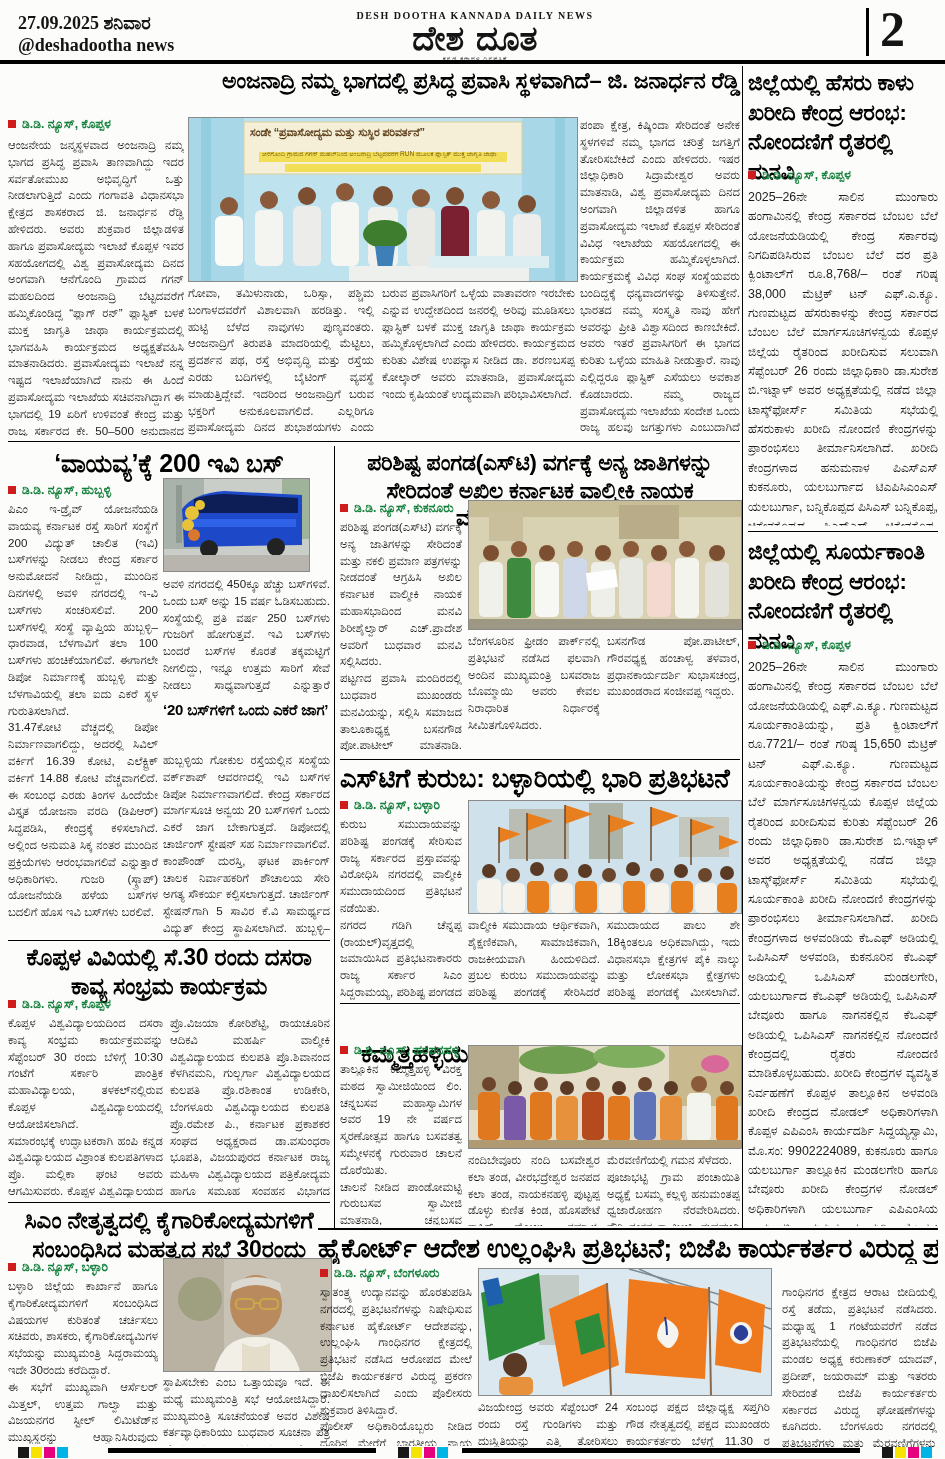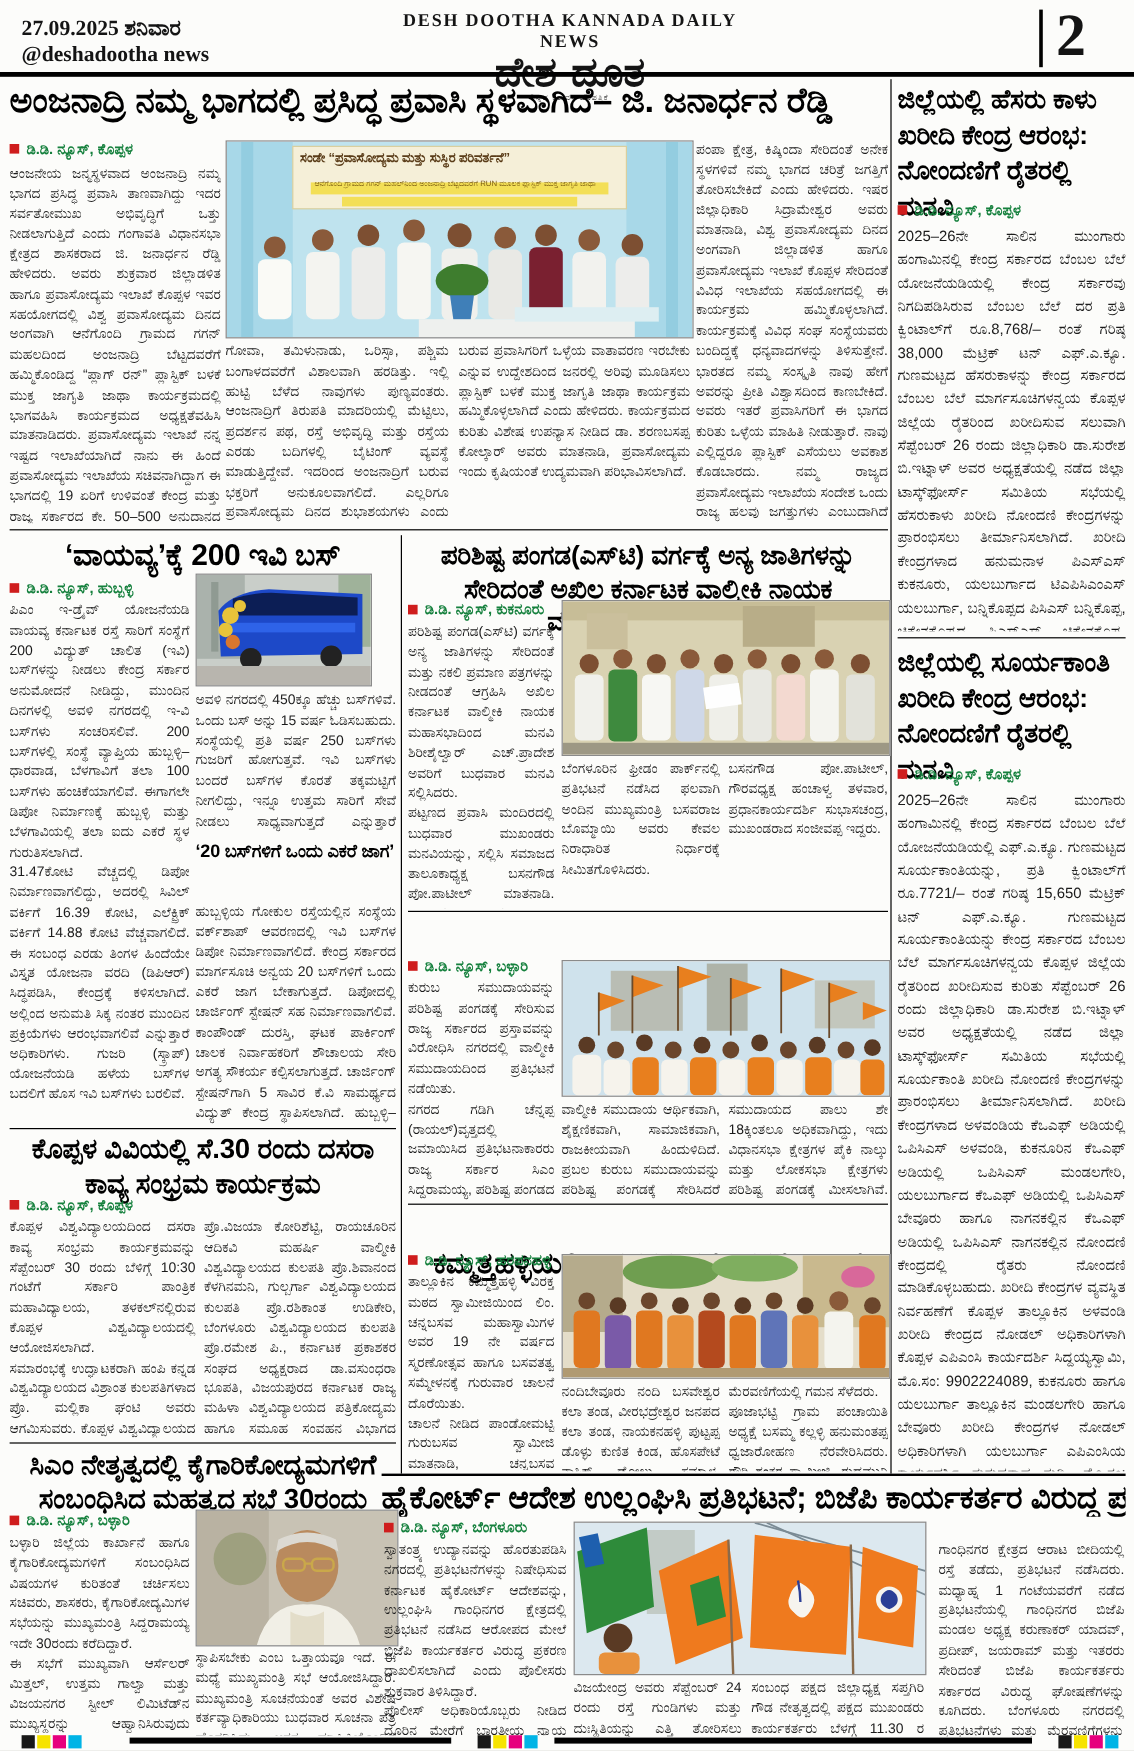--- a/index.html
+++ b/index.html
@@ -9,21 +9,21 @@
   .hl{font-weight:700;color:#000;letter-spacing:-0.2px;}
   .hl-center{text-align:center;}
   .body-text{font-size:11.6px;line-height:1.45;text-align:justify;color:#1b1b1b;overflow:hidden;}
   .rail-text{font-size:12.4px;line-height:1.56;}
   .byline{color:#15803d;font-weight:700;font-size:12.3px;white-space:nowrap;}
   .byline .sq{display:inline-block;width:8px;height:8px;background:#cf1d1d;margin-right:6px;}
   .rule-h{background:#000;}
   .rule-v{background:#000;width:1px;}
   .photo{position:absolute;overflow:hidden;border:1px solid #8a8a8a;background:#eee;}
   .photo svg{display:block;}
-  .masthead-top{font-family:"Liberation Serif",serif;font-weight:700;font-size:15px;letter-spacing:1.5px;}
+  .masthead-top{font-family:"Liberation Serif",serif;font-weight:700;font-size:10px;letter-spacing:1.5px;}
   .masthead{font-family:"DejaVu Serif",serif;font-weight:700;font-size:34px;line-height:1;}
   .tagline{font-size:6.5px;letter-spacing:1px;color:#222;}
   .datebox{font-family:"Liberation Serif",serif;font-weight:700;font-size:18px;line-height:1.25;}
   .pagenum{font-family:"Liberation Serif",serif;font-weight:700;font-size:50px;line-height:1;}
   .mark{width:11px;height:11px;display:inline-block;margin-right:2px;}
   .m-k{background:#181818}.m-y{background:#f6e300}.m-m{background:#e6007e}.m-c{background:#00b4e6}
 </style>
 </head>
 <body>
 
@@ -35,21 +35,21 @@
   <div class="abs" style="left:330px;top:10px;width:290px;text-align:center;">
     <div class="masthead-top">DESH DOOTHA KANNADA DAILY NEWS</div>
     <div class="masthead">ದೇಶ ದೂತ</div>
     <div class="tagline">ಕನ್ನಡ ಕರಾವಳಿ ದಿನಪತ್ರಿಕೆ</div>
   </div>
 
   <div class="abs" style="left:866px;top:8px;width:3px;height:48px;background:#000;"></div>
   <div class="abs pagenum" style="left:880px;top:4px;">2</div>
   <div class="abs rule-h" style="left:0;top:60px;width:945px;height:4px;"></div>
 
-  <div class="abs hl" style="left:8px;top:68px;width:732px;font-size:29px;line-height:1.15;">ಅಂಜನಾದ್ರಿ ನಮ್ಮ ಭಾಗದಲ್ಲಿ ಪ್ರಸಿದ್ಧ ಪ್ರವಾಸಿ ಸ್ಥಳವಾಗಿದೆ– ಜಿ. ಜನಾರ್ಧನ ರೆಡ್ಡಿ</div>
+  <div class="abs hl" style="left:8px;top:68px;width:732px;font-size:22px;line-height:1.15;text-align:right;">ಅಂಜನಾದ್ರಿ ನಮ್ಮ ಭಾಗದಲ್ಲಿ ಪ್ರಸಿದ್ಧ ಪ್ರವಾಸಿ ಸ್ಥಳವಾಗಿದೆ– ಜಿ. ಜನಾರ್ಧನ ರೆಡ್ಡಿ</div>
 
   <div class="abs byline" style="left:8px;top:117px;">
     <span class="sq"></span><span>ಡಿ.ಡಿ. ನ್ಯೂಸ್,  ಕೊಪ್ಪಳ</span>
   </div>
 
   <div class="abs body-text" style="left:8px;top:137px;width:176px;height:299px;">ಆಂಜನೇಯ ಜನ್ಮಸ್ಥಳವಾದ ಅಂಜನಾದ್ರಿ ನಮ್ಮ ಭಾಗದ ಪ್ರಸಿದ್ಧ ಪ್ರವಾಸಿ ತಾಣವಾಗಿದ್ದು ಇದರ ಸರ್ವತೋಮುಖ ಅಭಿವೃದ್ಧಿಗೆ ಒತ್ತು ನೀಡಲಾಗುತ್ತಿದೆ ಎಂದು ಗಂಗಾವತಿ ವಿಧಾನಸಭಾ ಕ್ಷೇತ್ರದ ಶಾಸಕರಾದ ಜಿ. ಜನಾರ್ಧನ ರೆಡ್ಡಿ ಹೇಳಿದರು. ಅವರು ಶುಕ್ರವಾರ ಜಿಲ್ಲಾಡಳಿತ ಹಾಗೂ ಪ್ರವಾಸೋದ್ಯಮ ಇಲಾಖೆ ಕೊಪ್ಪಳ ಇವರ ಸಹಯೋಗದಲ್ಲಿ ವಿಶ್ವ ಪ್ರವಾಸೋದ್ಯಮ ದಿನದ ಅಂಗವಾಗಿ ಆನೆಗೊಂದಿ ಗ್ರಾಮದ ಗಗನ್ ಮಹಲದಿಂದ ಅಂಜನಾದ್ರಿ ಬೆಟ್ಟದವರೆಗೆ ಹಮ್ಮಿಕೊಂಡಿದ್ದ “ಪ್ಲಾಗ್ ರನ್” ಪ್ಲಾಸ್ಟಿಕ್ ಬಳಕೆ ಮುಕ್ತ ಜಾಗೃತಿ ಜಾಥಾ ಕಾರ್ಯಕ್ರಮದಲ್ಲಿ ಭಾಗವಹಿಸಿ ಕಾರ್ಯಕ್ರಮದ ಅಧ್ಯಕ್ಷತೆವಹಿಸಿ ಮಾತನಾಡಿದರು. ಪ್ರವಾಸೋದ್ಯಮ ಇಲಾಖೆ ನನ್ನ ಇಷ್ಟದ ಇಲಾಖೆಯಾಗಿದೆ ನಾನು ಈ ಹಿಂದೆ ಪ್ರವಾಸೋದ್ಯಮ ಇಲಾಖೆಯ ಸಚಿವನಾಗಿದ್ದಾಗ ಈ ಭಾಗದಲ್ಲಿ 19 ಏರಿಗೆ ಉಳಿವಂತೆ ಕೇಂದ್ರ ಮತ್ತು ರಾಜ್ಯ ಸರ್ಕಾರದ ಕೇ. 50–500 ಅನುದಾನದ ಅಂಬಿತ ಮಹಲು ಕೊಳ, ಹೊಳೆಗಳಿಗೆ, ಕಮಾನುಗಳ ಹೊಸತನ ಮಾಡಲಾಗಿದೆ.</div>
 
   <div class="photo" style="left:188px;top:117px;width:388px;height:163px;">
     <svg width="388" height="163" viewBox="0 0 388 163">
       <rect width="388" height="163" fill="#bfe3ee"></rect>
@@ -179,20 +179,21 @@
       <rect x="118" y="70" width="30" height="18" fill="#fefefe" transform="rotate(-8 133 79)"></rect>
       <rect x="0" y="118" width="272" height="10" fill="#9d9884"></rect>
     </svg>
   </div>
 
   <div class="abs body-text" style="left:468px;top:633px;width:132px;height:122px;">ಬೆಂಗಳೂರಿನ ಫ್ರೀಡಂ ಪಾರ್ಕ್‌ನಲ್ಲಿ ಪ್ರತಿಭಟನೆ ನಡೆಸಿದ ಫಲವಾಗಿ ಅಂದಿನ ಮುಖ್ಯಮಂತ್ರಿ ಬಸವರಾಜ ಬೊಮ್ಮಾಯಿ ಅವರು ಕೇವಲ ನಿರಾಧಾರಿತ ನಿರ್ಧಾರಕ್ಕೆ ಸೀಮಿತಗೊಳಿಸಿದರು.</div>
   <div class="abs body-text" style="left:607px;top:633px;width:133px;height:122px;">ಬಸನಗೌಡ ಪೋ.ಪಾಟೀಲ್, ಗೌರವಧ್ಯಕ್ಷ ಹಂಚಾಳ್ವ ತಳವಾರ, ಪ್ರಧಾನಕಾರ್ಯದರ್ಶಿ ಸುಭಾಸಚಂದ್ರ, ಮುಖಂಡರಾದ ಸಂಜೀವಪ್ಪ ಇದ್ದರು.</div>
 
   <div class="abs rule-h" style="left:340px;top:759px;width:400px;height:1px;"></div>
 
+  <div class="abs hl" style="left:340px;top:763px;width:400px;font-size:26px;">ಎಸ್‌ಟಿಗೆ ಕುರುಬ: ಬಳ್ಳಾರಿಯಲ್ಲಿ ಭಾರಿ ಪ್ರತಿಭಟನೆ</div>
   <div class="abs byline" style="left:340px;top:798px;">
     <span class="sq"></span><span>ಡಿ.ಡಿ. ನ್ಯೂಸ್,  ಬಳ್ಳಾರಿ</span>
   </div>
   <div class="abs body-text" style="left:340px;top:816px;width:122px;height:184px;white-space:pre-line;">ಕುರುಬ ಸಮುದಾಯವನ್ನು ಪರಿಶಿಷ್ಟ ಪಂಗಡಕ್ಕೆ ಸೇರಿಸುವ ರಾಜ್ಯ ಸರ್ಕಾರದ ಪ್ರಸ್ತಾವವನ್ನು ವಿರೋಧಿಸಿ ನಗರದಲ್ಲಿ ವಾಲ್ಮೀಕಿ ಸಮುದಾಯದಿಂದ ಪ್ರತಿಭಟನೆ ನಡೆಯಿತು.
 ನಗರದ ಗಡಿಗಿ ಚೆನ್ನಪ್ಪ (ರಾಯಲ್)ವೃತ್ತದಲ್ಲಿ ಜಮಾಯಿಸಿದ ಪ್ರತಿಭಟನಾಕಾರರು ರಾಜ್ಯ ಸರ್ಕಾರ ಸಿಎಂ ಸಿದ್ದರಾಮಯ್ಯ, ಪರಿಶಿಷ್ಟ ಪಂಗಡದ ಮೀಸಲಾತಿ ಅಡಿಯಲ್ಲಿ ಸೇರಿಸುವ ಜನಪ್ರತಿನಿಧಿಗಳ ವಿರುದ್ಧ ಘೋಷಣೆ ಕೂಗಿದರು. ಮೆರವಣಿಗೆಯಲ್ಲಿ ಜಿಲ್ಲಾಡಳಿತ ಕಚೇರಿ ಅವರಣಕ್ಕೆ ತೆರಳಿದ ಪ್ರತಿಭಟನಾಕಾರರು ಜಿಲ್ಲಾಧಿಕಾರಿಗೆ ಮನವಿ ಸಲ್ಲಿಸಿದರು. ಈ ವೇಳೆ ಮಾತನಾಡಿದ ‘ಅಖಂಡ ಕರ್ನಾಟಕ ವಾಲ್ಮೀಕಿ ನಾಯಕರ ಒಕ್ಕೂಟ’ದ ಅಧ್ಯಕ್ಷ ಗಾಳೆದರಾಶಿ ತಿಮ್ಮನಗೌಡ, ‘ರಾಜ್ಯದಲ್ಲಿ</div>
 
   <div class="photo" style="left:468px;top:800px;width:272px;height:112px;">
     <svg width="272" height="112" viewBox="0 0 272 112">
       <rect width="272" height="112" fill="#cfe2ec"></rect>
       <rect x="40" y="8" width="60" height="50" fill="#b9bdb4"></rect>

